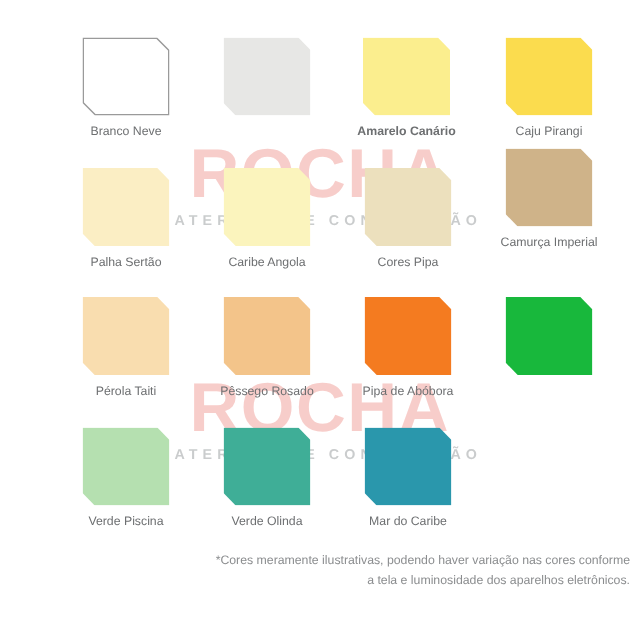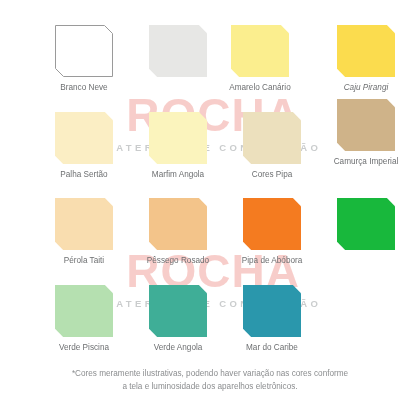--- a/index.html
+++ b/index.html
@@ -106,21 +106,21 @@
     left: 0;
     top: 368px;
     width: 420px;
     z-index: 3;
     text-align: center;
     font-family: "Liberation Sans", sans-serif;
     font-size: 8.2px;
     color: #8b8d8f;
     line-height: 1.55;
   }
-  .footer div { white-space: nowrap; }
+  .footer div { white-space: nowrap; text-align: right; }
 </style>
 </head>
 <body>
 
 <div id="page">
 
   <div class="watermark-layer">
     <div class="watermark wm-1">
       <div class="wm-main">ROCHA</div>
       <div class="wm-sub">MATERIAIS DE CONSTRUÇÃO</div>
@@ -139,43 +139,43 @@
             <polygon points="0.5,0.5 49.5,0.5 57.5,8.5 57.5,51.5 8.5,51.5 0.5,43.5" fill="none" stroke="#9a9a9a" stroke-width="1"></polygon>
           </svg>
         </div>
         <div class="label">Branco Neve</div>
       </div>
       <div class="cell" style="left: 97px; top: 25px;">
         <div class="chip-wrap">
           <div class="chip" style="background: rgb(231, 231, 229);"></div>
         </div>
       </div>
-      <div class="cell" style="left: 179px; top: 25px;">
+      <div class="cell" style="left: 190px; top: 25px; font-weight: bold;">
         <div class="chip-wrap">
           <div class="chip" style="background: rgb(251, 238, 142);"></div>
         </div>
         <div class="label">Amarelo Canário</div>
       </div>
-      <div class="cell" style="left: 285px; top: 25px; font-style: italic;">
+      <div class="cell" style="left: 285px; top: 25px;">
         <div class="chip-wrap">
           <div class="chip" style="background: rgb(251, 220, 78);"></div>
         </div>
         <div class="label">Caju Pirangi</div>
       </div>
       <div class="cell" style="left: 3px; top: 112px;">
         <div class="chip-wrap">
           <div class="chip" style="background: rgb(251, 238, 196);"></div>
         </div>
         <div class="label">Palha Sertão</div>
       </div>
       <div class="cell" style="left: 97px; top: 112px;">
         <div class="chip-wrap">
           <div class="chip" style="background: rgb(251, 244, 189);"></div>
         </div>
-        <div class="label">Marfim Angola</div>
+        <div class="label">Caribe Angola</div>
       </div>
       <div class="cell" style="left: 191px; top: 112px;">
         <div class="chip-wrap">
           <div class="chip" style="background: rgb(236, 224, 189);"></div>
         </div>
         <div class="label">Cores Pipa</div>
       </div>
       <div class="cell" style="left: 285px; top: 99px;">
         <div class="chip-wrap">
           <div class="chip" style="background: rgb(207, 179, 137);"></div>
@@ -208,21 +208,21 @@
       <div class="cell" style="left: 3px; top: 285px;">
         <div class="chip-wrap">
           <div class="chip" style="background: rgb(181, 224, 176);"></div>
         </div>
         <div class="label">Verde Piscina</div>
       </div>
       <div class="cell" style="left: 97px; top: 285px;">
         <div class="chip-wrap">
           <div class="chip" style="background: rgb(63, 174, 151);"></div>
         </div>
-        <div class="label">Verde Angola</div>
+        <div class="label">Verde Olinda</div>
       </div>
       <div class="cell" style="left: 191px; top: 285px;">
         <div class="chip-wrap">
           <div class="chip" style="background: rgb(42, 151, 172);"></div>
         </div>
         <div class="label">Mar do Caribe</div>
       </div>
     </div>
 
   <div class="footer">

